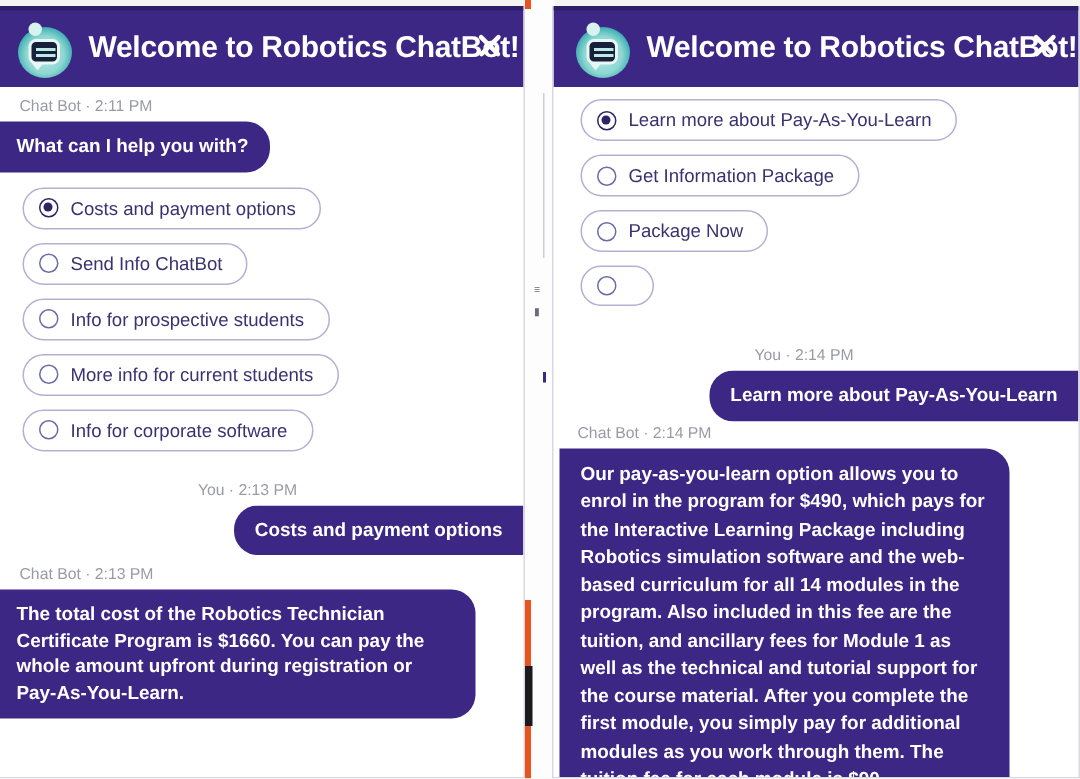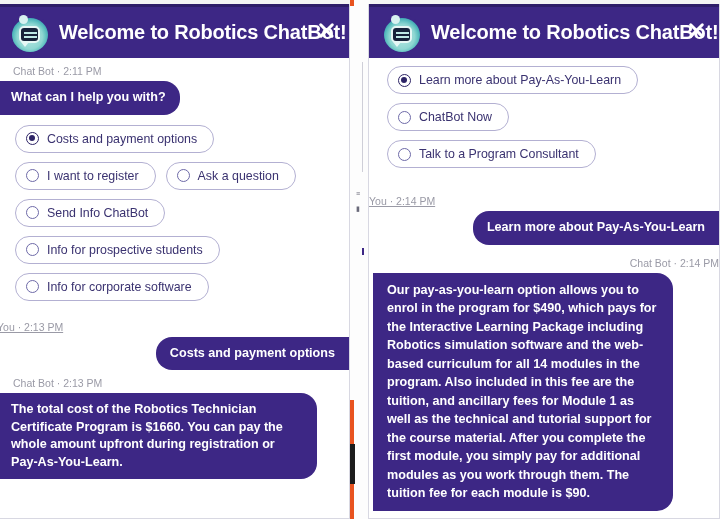--- a/index.html
+++ b/index.html
@@ -146,21 +146,21 @@
     overflow: hidden;
   }
 
   .meta {
     color: #9a9aa6;
     font-size: 10.5px;
     margin: 7px 0 4px 0;
     white-space: nowrap;
   }
   .meta.left  { padding-left: 16px; text-align: left; }
-  .meta.right { padding-right: 16px; text-align: left; text-decoration: underline; }
+  .meta.right { padding-right: 16px; text-align: center; }
 
   .bubble {
     background: #3d2785;
     color: #ffffff;
     font-size: 12.6px;
     font-weight: bold;
     line-height: 17.5px;
     padding: 8px 14px;
     display: inline-block;
     max-width: 330px;
@@ -254,37 +254,33 @@
       <div class="options">
         <div class="opt-row">
           <div class="pill">
             <span class="radio checked"></span>
             <span class="pill-label">Costs and payment options</span>
           </div>
         </div>
         <div class="opt-row">
           <div class="pill">
             <span class="radio"></span>
-            <span class="pill-label">I want to register</span>
-          </div>
-          <div class="pill">
-            <span class="radio"></span>
-            <span class="pill-label">Ask a question</span>
-          </div>
-        </div>
-        <div class="opt-row">
-          <div class="pill">
-            <span class="radio"></span>
             <span class="pill-label">Send Info ChatBot</span>
           </div>
         </div>
         <div class="opt-row">
           <div class="pill">
             <span class="radio"></span>
             <span class="pill-label">Info for prospective students</span>
+          </div>
+        </div>
+        <div class="opt-row">
+          <div class="pill">
+            <span class="radio"></span>
+            <span class="pill-label">More info for current students</span>
           </div>
         </div>
         <div class="opt-row">
           <div class="pill">
             <span class="radio"></span>
             <span class="pill-label">Info for corporate software</span>
           </div>
         </div>
       </div>
 
@@ -319,37 +315,42 @@
       <div class="options" style="padding-top:8px;">
         <div class="opt-row">
           <div class="pill">
             <span class="radio checked"></span>
             <span class="pill-label">Learn more about Pay-As-You-Learn</span>
           </div>
         </div>
         <div class="opt-row">
           <div class="pill">
             <span class="radio"></span>
-            <span class="pill-label">ChatBot Now</span>
-          </div>
-        </div>
-        <div class="opt-row">
-          <div class="pill">
-            <span class="radio"></span>
-            <span class="pill-label">Talk to a Program Consultant</span>
+            <span class="pill-label">Get Information Package</span>
+          </div>
+        </div>
+        <div class="opt-row">
+          <div class="pill">
+            <span class="radio"></span>
+            <span class="pill-label">Package Now</span>
+          </div>
+        </div>
+        <div class="opt-row">
+          <div class="pill">
+            <span class="radio"></span>
           </div>
         </div>
       </div>
 
       <div class="meta right" style="margin-top:14px;">You · 2:14 PM</div>
       <div class="row-user">
         <span class="bubble bubble-user">Learn more about Pay-As-You-Learn</span>
       </div>
 
-      <div class="meta left" style="margin-top:12px;text-align:right;">Chat Bot · 2:14 PM</div>
+      <div class="meta left" style="margin-top:2px;">Chat Bot · 2:14 PM</div>
       <div>
         <span class="bubble bubble-bot inset" style="max-width:300px; line-height:18.5px;">Our pay-as-you-learn option allows you to enrol in the program for $490, which pays for the Interactive Learning Package including Robotics simulation software and the web-based curriculum for all 14 modules in the program.  Also included in this fee are the tuition, and ancillary fees for Module 1 as well as the technical and tutorial support for the course material. After you complete the first module, you simply pay for additional modules as you work through them. The tuition fee for each module is $90.</span>
       </div>
 
     </div>
   </div>
 
 </div>
 
 </body></html>

